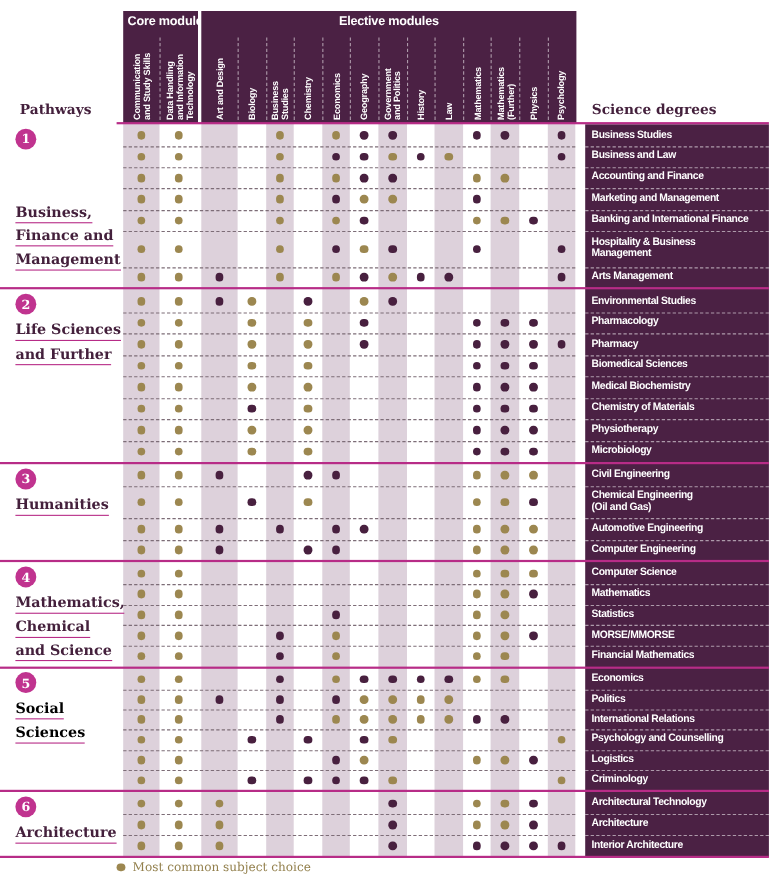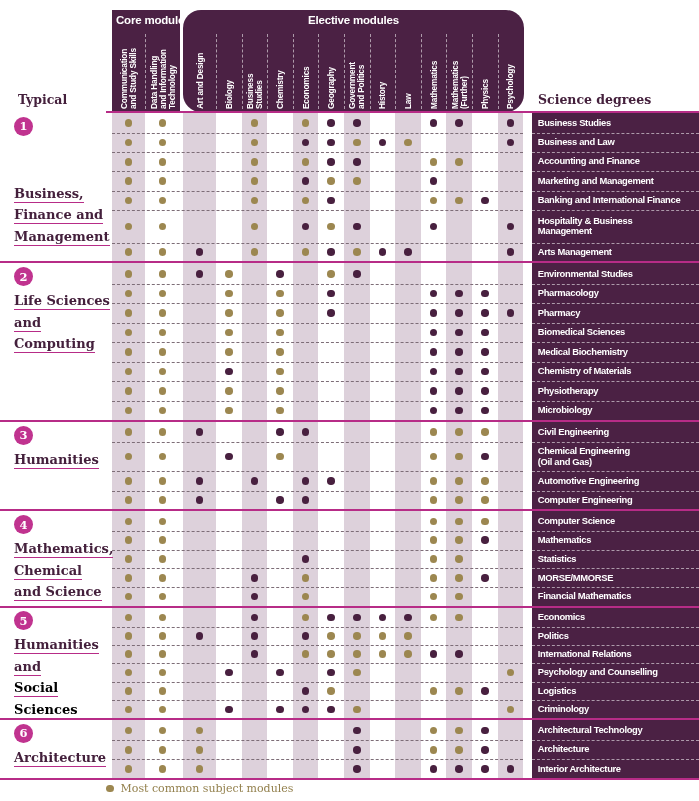--- a/index.html
+++ b/index.html
@@ -28,35 +28,35 @@
   #legend{position:absolute;top:782px;left:106px;display:flex;gap:18px;align-items:center;
           font-family:"DejaVu Serif",serif;font-size:11px;}
   .legend-item{display:flex;align-items:center;gap:7px;}
   .legend-dot{width:7.5px;height:7.5px;border-radius:50%;display:inline-block;}
 </style>
 </head>
 <body>
 
 <div id="page">
 
-  <div class="corner-label" id="pathways-label" style="left: 18px; top: 92px; color: rgb(68, 32, 60);">Typical</div>
+  <div class="corner-label" id="pathways-label" style="left: 18px; top: 92px; color: rgb(68, 32, 60);">Pathways</div>
 
   <div class="corner-label" id="typical-degrees-label" style="left: 538px; top: 92px; color: rgb(68, 32, 60);">Science degrees</div>
 
   <div class="hdrbox" id="core-box" style="left: 112px; width: 68px; background: rgb(75, 33, 68); z-index: 2;">
     <div class="hdr-title" style="left:4px;">Core modules</div>
   <div class="vlabel" style="left: 8px; top: 98.5px;">Communication
 and Study Skills</div>
       <div class="vlabel" style="left: 37.5px; top: 98.5px;">Data Handling
 and Information
 Technology</div>
       <div class="vsep" style="left: 33px; top: 24px; height: 75px;"></div>
     </div>
 
-  <div class="hdrbox" id="elective-box" style="left: 183px; width: 341px; background: rgb(75, 33, 68); z-index: 2; border-radius: 18px;">
+  <div class="hdrbox" id="elective-box" style="left: 183px; width: 341px; background: rgb(75, 33, 68); z-index: 2;">
     <div class="hdr-title" style="left:50%;transform:translateX(-50%);">Elective modules</div>
   <div class="vlabel" style="left: 12.5px; top: 98.5px;">Art and Design</div>
       <div class="vlabel" style="left: 41.8px; top: 98.5px;">Biology</div>
       <div class="vlabel" style="left: 62.9px; top: 98.5px;">Business
 Studies</div>
       <div class="vlabel" style="left: 93px; top: 98.5px;">Chemistry</div>
       <div class="vlabel" style="left: 118.6px; top: 98.5px;">Economics</div>
       <div class="vlabel" style="left: 144.2px; top: 98.5px;">Geography</div>
       <div class="vlabel" style="left: 165.3px; top: 98.5px;">Government
 and Politics</div>
@@ -77,21 +77,21 @@
       <div class="vsep" style="left: 212.2px; top: 24px; height: 75px;"></div>
       <div class="vsep" style="left: 237.8px; top: 24px; height: 75px;"></div>
       <div class="vsep" style="left: 263.4px; top: 24px; height: 75px;"></div>
       <div class="vsep" style="left: 289px; top: 24px; height: 75px;"></div>
       <div class="vsep" style="left: 314.6px; top: 24px; height: 75px;"></div>
     </div>
 
   <div id="legend">
     <div class="legend-item">
       <span class="legend-dot" id="legend-dot-most" style="background: rgb(156, 135, 80);"></span>
-      <span id="legend-most-text" style="color: rgb(147, 128, 77);">Most common subject modules</span>
+      <span id="legend-most-text" style="color: rgb(147, 128, 77);">Most common subject choice</span>
     </div>
   </div>
 
 <div class="stripe" style="left: 112px; top: 111.5px; width: 33px; height: 667.2px; background: rgb(221, 209, 219); z-index: 0;"></div>
     <div class="stripe" style="left: 183px; top: 111.5px; width: 33px; height: 667.2px; background: rgb(221, 209, 219); z-index: 0;"></div>
     <div class="stripe" style="left: 241.6px; top: 111.5px; width: 25.6px; height: 667.2px; background: rgb(221, 209, 219); z-index: 0;"></div>
     <div class="stripe" style="left: 292.8px; top: 111.5px; width: 25.6px; height: 667.2px; background: rgb(221, 209, 219); z-index: 0;"></div>
     <div class="stripe" style="left: 344px; top: 111.5px; width: 25.6px; height: 667.2px; background: rgb(221, 209, 219); z-index: 0;"></div>
     <div class="stripe" style="left: 395.2px; top: 111.5px; width: 25.6px; height: 667.2px; background: rgb(221, 209, 219); z-index: 0;"></div>
     <div class="stripe" style="left: 446.4px; top: 111.5px; width: 25.6px; height: 667.2px; background: rgb(221, 209, 219); z-index: 0;"></div>
@@ -259,21 +259,21 @@
     <div class="dot" style="left: 124.75px; top: 406.875px; background: rgb(156, 135, 80); z-index: 2;"></div>
     <div class="dot" style="left: 158.75px; top: 406.875px; background: rgb(156, 135, 80); z-index: 2;"></div>
     <div class="dot" style="left: 225.05px; top: 406.875px; background: rgb(156, 135, 80); z-index: 2;"></div>
     <div class="dot" style="left: 276.25px; top: 406.875px; background: rgb(156, 135, 80); z-index: 2;"></div>
     <div class="dot" style="left: 429.85px; top: 406.875px; background: rgb(72, 32, 63); z-index: 2;"></div>
     <div class="dot" style="left: 455.45px; top: 406.875px; background: rgb(72, 32, 63); z-index: 2;"></div>
     <div class="dot" style="left: 481.05px; top: 406.875px; background: rgb(72, 32, 63); z-index: 2;"></div>
     <div class="pathway" style="top: 267px; z-index: 2;">
       <div class="badge" style="background: rgb(192, 51, 143);">2</div>
       <div class="pname-line" style="color: rgb(68, 32, 60);"><span>Life Sciences</span></div>
-      <div class="pname-line" style="color: rgb(68, 32, 60);"><span>and Computing</span></div>
+      <div class="pname-line" style="color: rgb(68, 32, 60);"><span>and Further</span></div>
     </div>
     <div class="degree" style="left: 532px; top: 422.6px; height: 19.2px; z-index: 2;">Civil Engineering</div>
     <div class="dot" style="left: 124.75px; top: 428.45px; background: rgb(156, 135, 80); z-index: 2;"></div>
     <div class="dot" style="left: 158.75px; top: 428.45px; background: rgb(156, 135, 80); z-index: 2;"></div>
     <div class="dot" style="left: 195.75px; top: 428.45px; background: rgb(72, 32, 63); z-index: 2;"></div>
     <div class="dot" style="left: 276.25px; top: 428.45px; background: rgb(72, 32, 63); z-index: 2;"></div>
     <div class="dot" style="left: 301.85px; top: 428.45px; background: rgb(72, 32, 63); z-index: 2;"></div>
     <div class="dot" style="left: 429.85px; top: 428.45px; background: rgb(156, 135, 80); z-index: 2;"></div>
     <div class="dot" style="left: 455.45px; top: 428.45px; background: rgb(156, 135, 80); z-index: 2;"></div>
     <div class="dot" style="left: 481.05px; top: 428.45px; background: rgb(156, 135, 80); z-index: 2;"></div>
@@ -424,21 +424,20 @@
     <div class="dot" style="left: 124.75px; top: 705.65px; background: rgb(156, 135, 80); z-index: 2;"></div>
     <div class="dot" style="left: 158.75px; top: 705.65px; background: rgb(156, 135, 80); z-index: 2;"></div>
     <div class="dot" style="left: 225.05px; top: 705.65px; background: rgb(72, 32, 63); z-index: 2;"></div>
     <div class="dot" style="left: 276.25px; top: 705.65px; background: rgb(72, 32, 63); z-index: 2;"></div>
     <div class="dot" style="left: 301.85px; top: 705.65px; background: rgb(72, 32, 63); z-index: 2;"></div>
     <div class="dot" style="left: 327.45px; top: 705.65px; background: rgb(72, 32, 63); z-index: 2;"></div>
     <div class="dot" style="left: 353.05px; top: 705.65px; background: rgb(156, 135, 80); z-index: 2;"></div>
     <div class="dot" style="left: 506.65px; top: 705.65px; background: rgb(156, 135, 80); z-index: 2;"></div>
     <div class="pathway" style="top: 611.2px; z-index: 2;">
       <div class="badge" style="background: rgb(192, 51, 143);">5</div>
-      <div class="pname-line" style="color: rgb(68, 32, 60);"><span>Humanities and</span></div>
       <div class="pname-line" style="color: #000000;"><span>Social Sciences</span></div>
     </div>
     <div class="degree" style="left: 532px; top: 720.8px; height: 19.3px; z-index: 2;">Architectural Technology</div>
     <div class="dot" style="left: 124.75px; top: 726.7px; background: rgb(156, 135, 80); z-index: 2;"></div>
     <div class="dot" style="left: 158.75px; top: 726.7px; background: rgb(156, 135, 80); z-index: 2;"></div>
     <div class="dot" style="left: 195.75px; top: 726.7px; background: rgb(156, 135, 80); z-index: 2;"></div>
     <div class="dot" style="left: 353.05px; top: 726.7px; background: rgb(72, 32, 63); z-index: 2;"></div>
     <div class="dot" style="left: 429.85px; top: 726.7px; background: rgb(156, 135, 80); z-index: 2;"></div>
     <div class="dot" style="left: 455.45px; top: 726.7px; background: rgb(156, 135, 80); z-index: 2;"></div>
     <div class="dot" style="left: 481.05px; top: 726.7px; background: rgb(72, 32, 63); z-index: 2;"></div>

